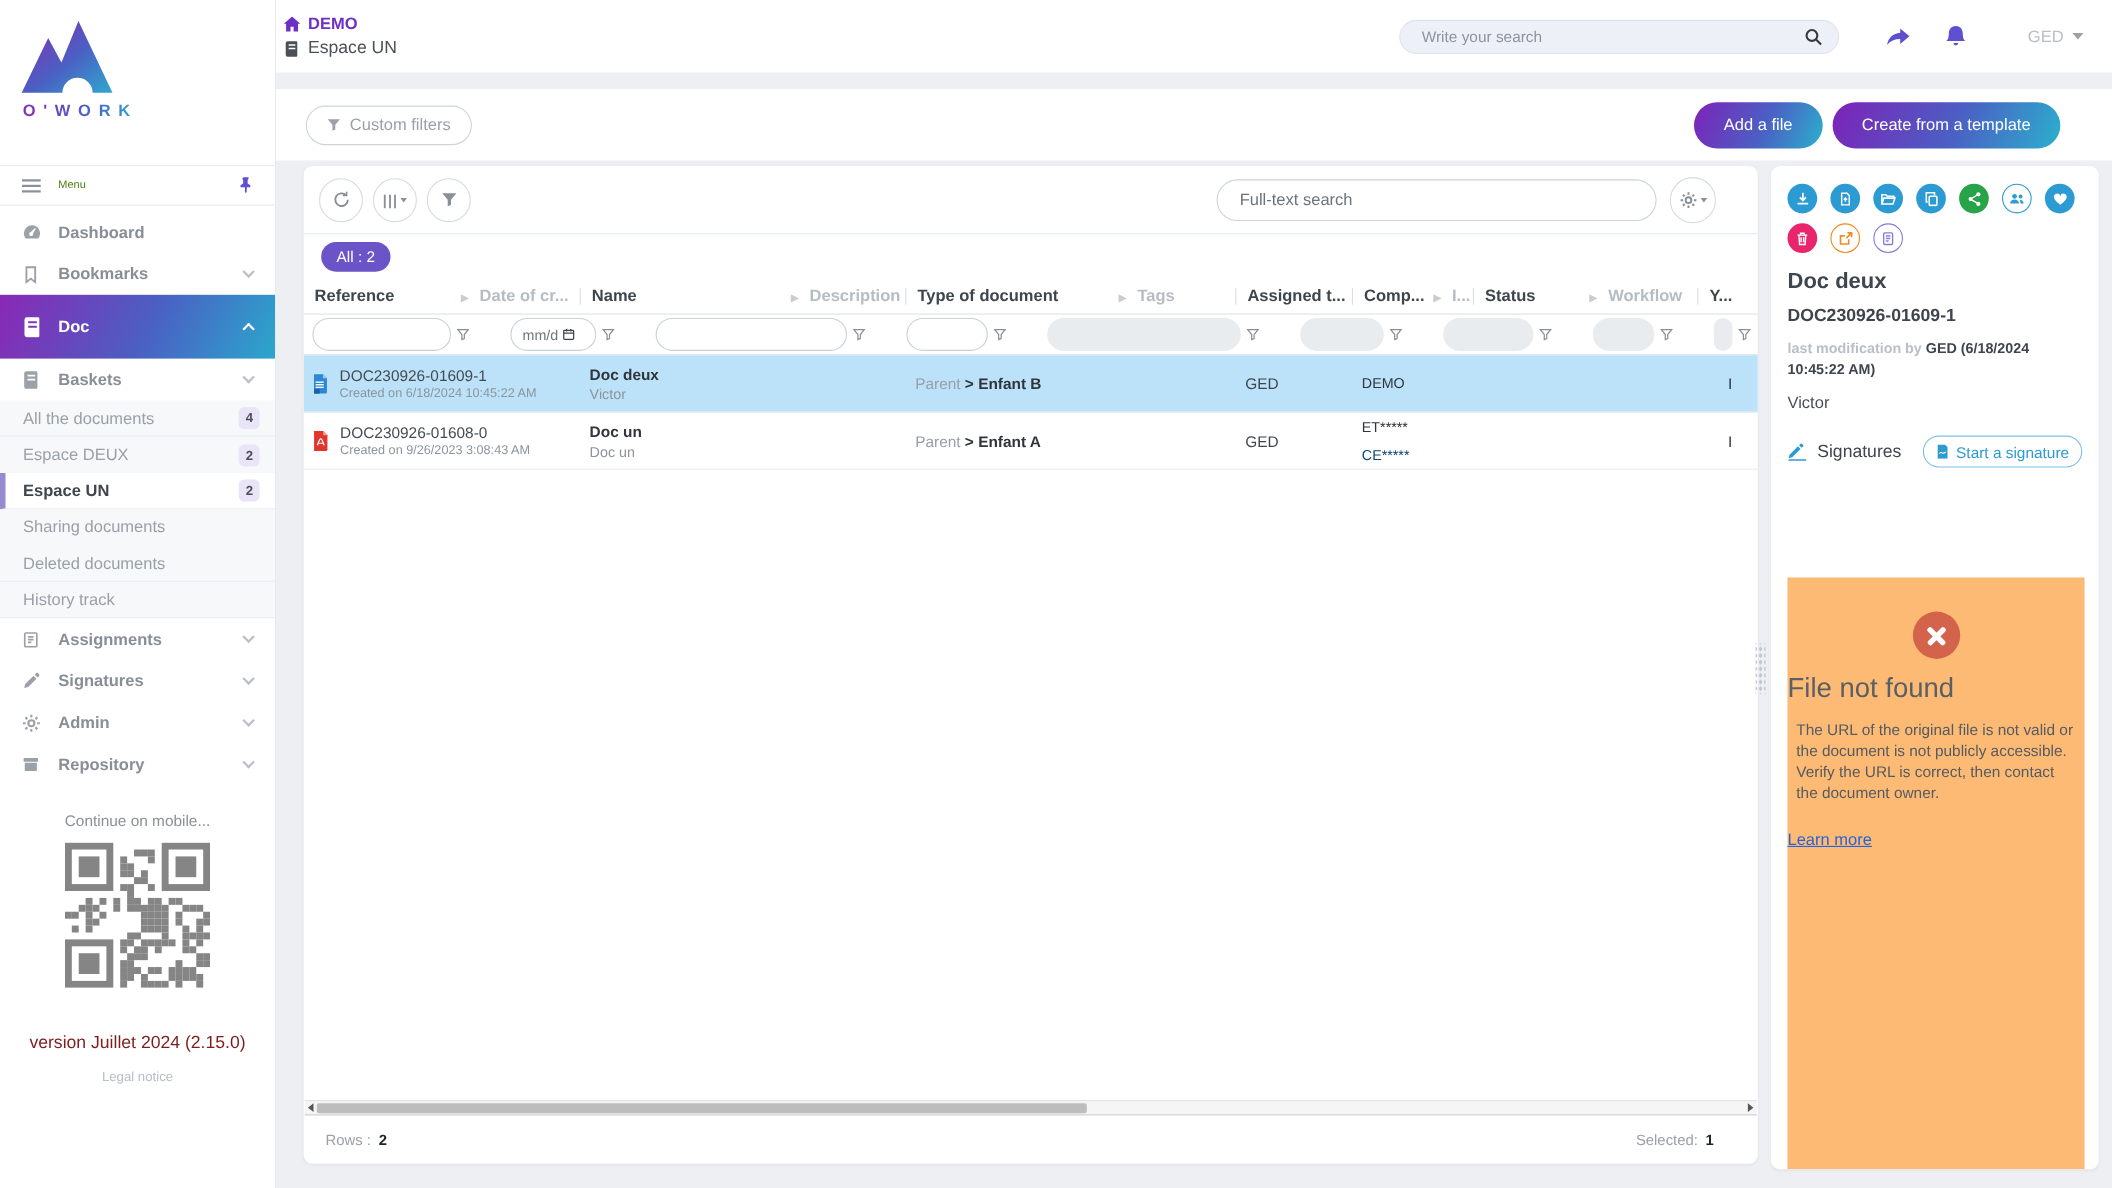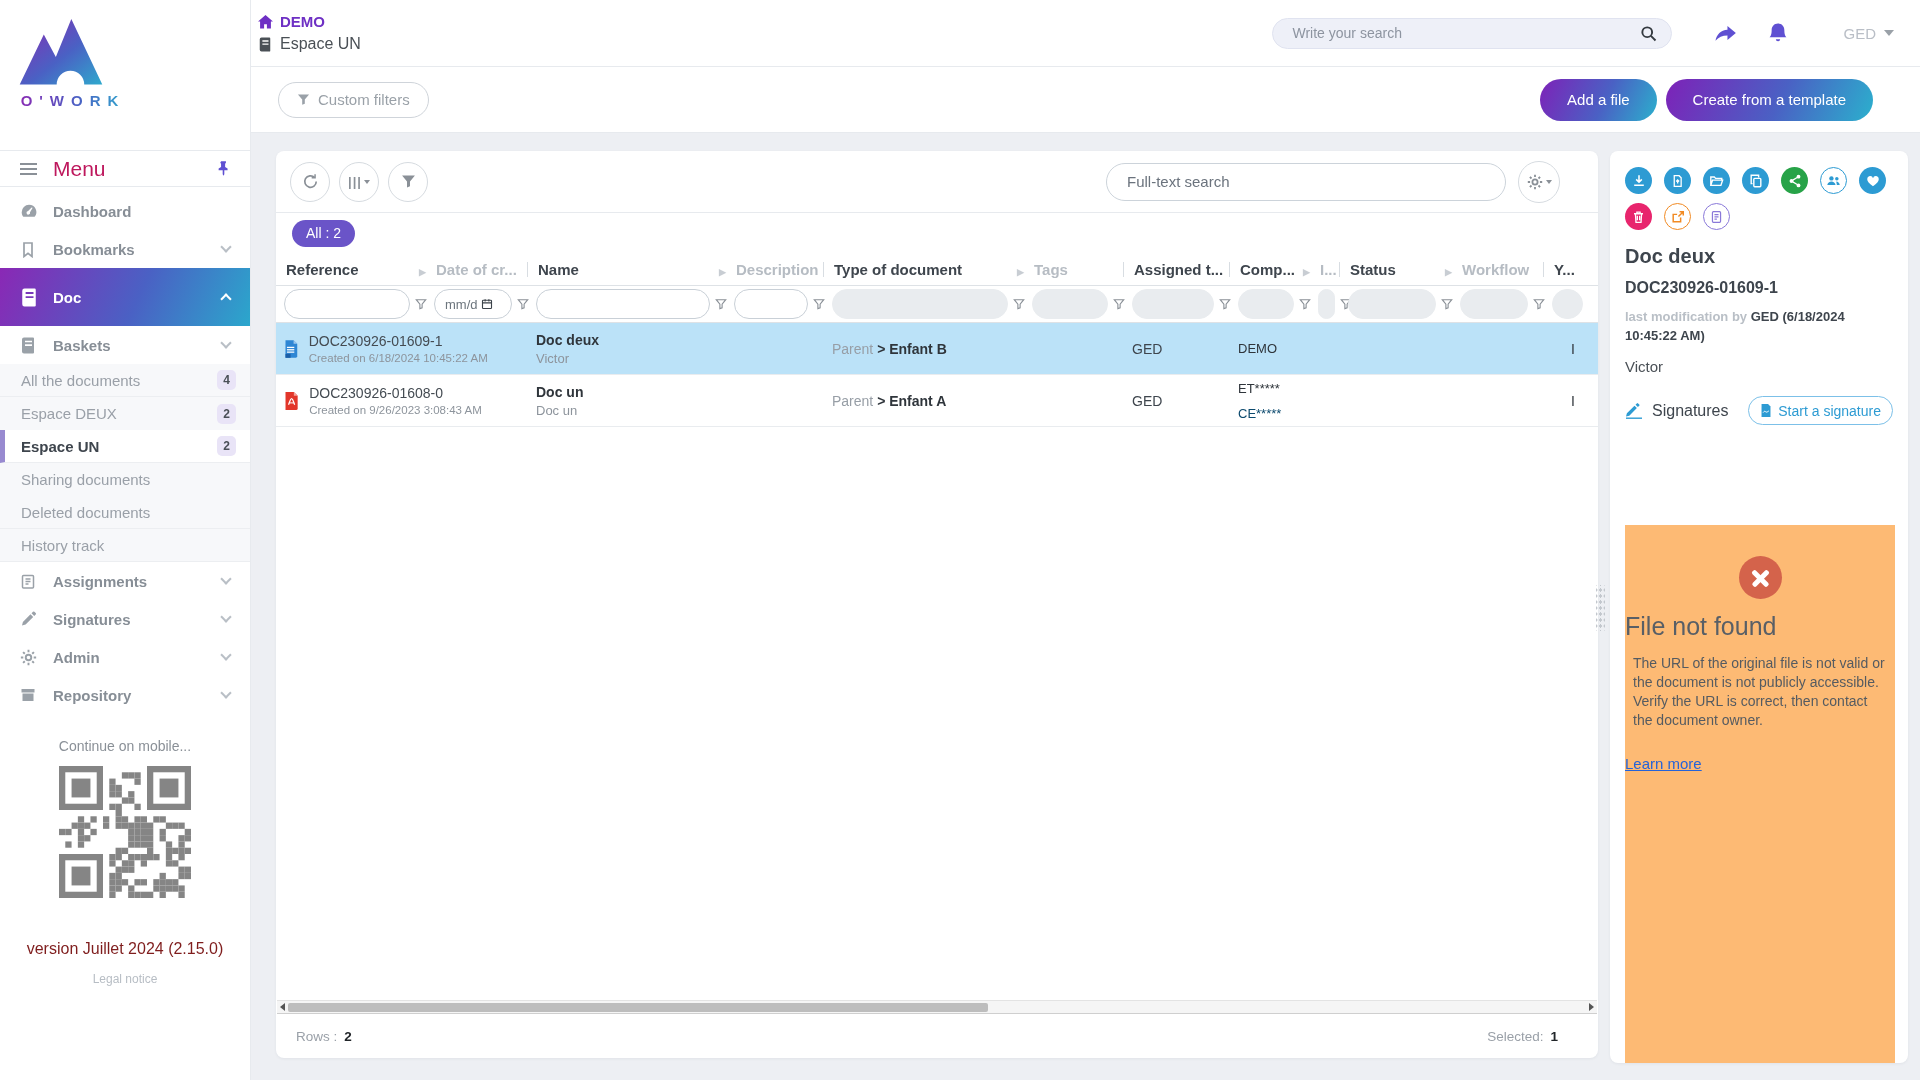--- a/index.html
+++ b/index.html
@@ -17,21 +17,21 @@
   svg{display:block}
 
   
   .sidebar{position:absolute;left:0;top:0;width:251px;height:1080px;background:#fff;border-right:1px solid var(--line);display:flex;flex-direction:column;}
   .logo-wrap{height:150px;padding-top:12px;}
   .logo-inner{width:110px;margin-left:18px;text-align:center;}
   .logo-letters{font-size:15px;font-weight:bold;letter-spacing:7px;margin-top:4px;
     background:linear-gradient(90deg,#8a2ab3,#4a61c4 55%,#2fa9cd);-webkit-background-clip:text;background-clip:text;color:transparent;}
   .menu-row{height:37px;border-top:1px solid var(--line);border-bottom:1px solid var(--line);display:flex;align-items:center;padding:0 20px;gap:16px;}
   .burger{width:17px;height:2px;background:#8a9097;box-shadow:0 5px 0 #8a9097,0 10px 0 #8a9097;margin-top:-10px;}
-  .menu-label{color:#be185d;font-size:21px;}
+  .menu-label{color:#4d7c0f;font-size:10px;}
   .pin{margin-left:auto;color:var(--icon-purple);}
   .nav{padding-top:5px;}
   .nav-item{height:38px;display:flex;align-items:center;gap:15px;padding:0 20px;color:#878e96;font-weight:bold;font-size:15px;cursor:pointer;}
   .nav-item .ni-icon{color:#9aa1a8;width:18px;}
   .chev{width:8px;height:8px;border-right:2px solid #b9bfc6;border-bottom:2px solid #b9bfc6;transform:rotate(45deg);margin-left:auto;margin-top:-4px;}
   .chev.up{transform:rotate(225deg);margin-top:4px;border-color:#fff;}
   .nav-item.active{height:58px;color:#fff;background:linear-gradient(115deg,#8a28b5 0%,var(--brand-blue) 55%,#2ba7cc 100%);}
   .nav-item.active .ni-icon{color:#fff;}
   .subnav{background:#f7f8fa;}
   .sub-item{height:33px;display:flex;align-items:center;padding:0 14px 0 21px;font-size:15px;color:#9aa0a8;cursor:pointer;}
@@ -53,21 +53,21 @@
   .search-pill{width:400px;height:31px;background:#eef0f8;border:1px solid #e0e3f0;border-radius:16px;display:flex;align-items:center;padding:0 14px 0 19px;}
   .search-pill input{border:none;background:transparent;outline:none;flex:1;font-size:14px;font-family:inherit;color:#5a626c;}
   .search-pill input::placeholder{color:#8d94a0;}
   .mag{color:#343a40;}
   .share-top{margin-left:40px;color:var(--icon-purple);cursor:pointer;}
   .bell-top{margin-left:28px;color:var(--icon-purple);cursor:pointer;}
   .user-menu{margin-left:54px;display:flex;align-items:center;gap:8px;cursor:pointer;}
   .user-name{color:#b9bec6;font-size:15px;}
   .caret{width:0;height:0;border-left:5px solid transparent;border-right:5px solid transparent;border-top:6px solid #9aa1a8;}
 
-  .actionbar{position:absolute;left:251px;top:67px;right:0;height:66px;background:#fff;border-bottom:1px solid var(--line);display:flex;align-items:center;}
+  .actionbar{position:absolute;left:251px;top:81px;right:0;height:66px;background:#fff;border-bottom:1px solid var(--line);display:flex;align-items:center;}
   .cf-btn{margin-left:27px;height:36px;border:1px solid #cfd4da;border-radius:18px;background:#fff;display:flex;align-items:center;gap:8px;padding:0 18px;color:#9aa1a8;font-size:15px;cursor:pointer;}
   .ab-right{margin-left:auto;display:flex;gap:9px;padding-right:47px;}
   .grad-btn{height:42px;border:none;border-radius:21px;padding:0 27px;color:#fff;font-size:15px;font-family:inherit;cursor:pointer;
     background:linear-gradient(115deg,var(--brand-purple) 0%,var(--brand-blue) 55%,var(--brand-teal) 100%);}
 
   
   .card{position:absolute;left:276px;top:151px;width:1322px;height:907px;background:#fff;border-radius:8px;box-shadow:0 1px 3px rgba(40,50,60,.06);display:flex;flex-direction:column;overflow:hidden;}
   .card-toolbar{height:62px;border-bottom:1px solid var(--line);display:flex;align-items:center;padding:0 38px 0 14px;flex:none;}
   .round-btn{width:40px;height:40px;border-radius:50%;border:1px solid #d6dbe0;background:#fff;display:flex;align-items:center;justify-content:center;color:#8a9097;margin-right:9px;cursor:pointer;gap:2px;}
   .cols-glyph{font-size:13px;color:#8a9097;letter-spacing:1px;font-weight:bold;}
@@ -80,21 +80,21 @@
   .tabs-row{height:40px;display:flex;align-items:center;padding:0 16px;flex:none;}
   .tab-pill{height:27px;background:var(--accent-purple);color:#fff;border-radius:14px;display:flex;align-items:center;padding:0 14px;font-size:14px;cursor:pointer;}
 
   .grid{display:grid;grid-template-columns:150px 102px 198px 98px 200px 100px 106px 80px 30px 112px 92px 1fr;align-items:center;padding:0 8px;}
   .thead{height:33px;border-bottom:1px solid var(--line2);flex:none;}
   .th{display:flex;align-items:center;font-size:15px;font-weight:bold;color:var(--txt-dark);padding-left:2px;white-space:nowrap;overflow:hidden;}
   .th.muted{color:#b6bcc3;}
   .th .tr-glyph{margin-left:auto;padding-right:8px;}
   .th.sort .tr-glyph::after{content:"\25B6";font-size:9px;color:#c8cdd3;}
   .th.div .tr-glyph::after{content:"";display:block;width:1px;height:15px;background:#d8dde2;}
-  .tfilter{height:37px;border-bottom:1px solid var(--line2);flex:none;}
+  .tfilter{height:37px;border-bottom:1px solid var(--line2);flex:none;gap:30px;}
   .fcell{display:flex;align-items:center;gap:5px;padding-right:7px;min-width:0;}
   .fpill{flex:1;min-width:0;height:30px;border:1px solid #c9d0d7;border-radius:15px;background:#fff;display:flex;align-items:center;gap:4px;padding:0 10px;font-size:13px;color:#6c757d;}
   .fpill.gray{background:#e9ecef;border-color:#e9ecef;}
   .fpill.narrow{flex:0 0 17px;padding:0;}
   .funnel{color:#8a9097;flex:none;}
   .fpill .cal{color:#3c434a;margin-left:-1px;flex:none;}
 
   .trow{height:52px;border-bottom:1px solid #e9ecef;flex:none;cursor:pointer;}
   .trow.selected{background:var(--selected-row);}
   .cell-ref{display:flex;align-items:center;gap:10px;min-width:0;}

